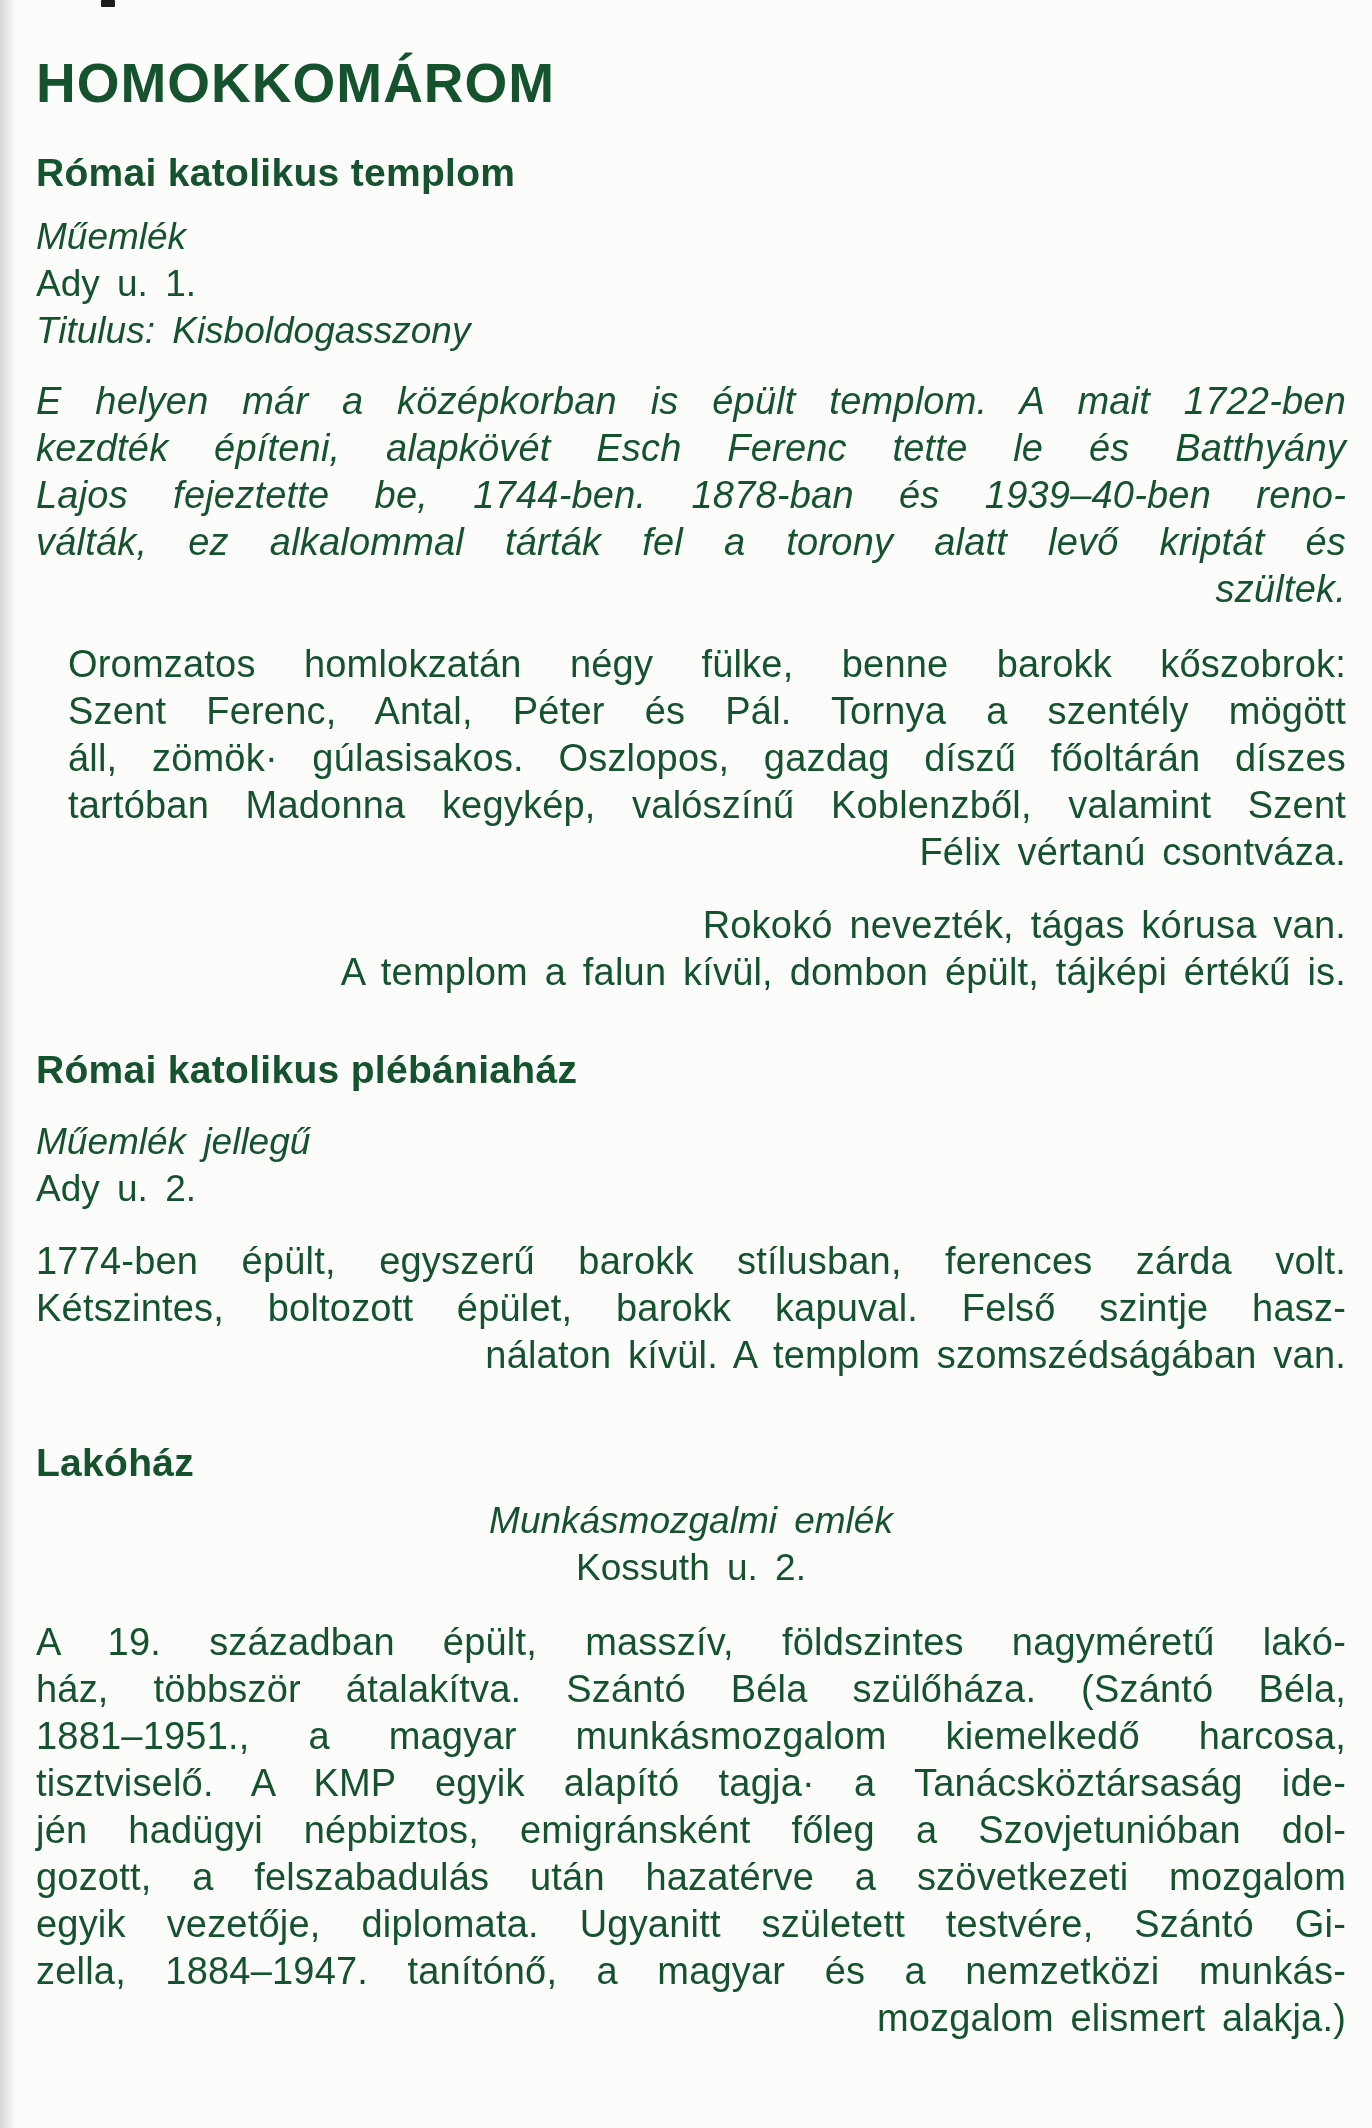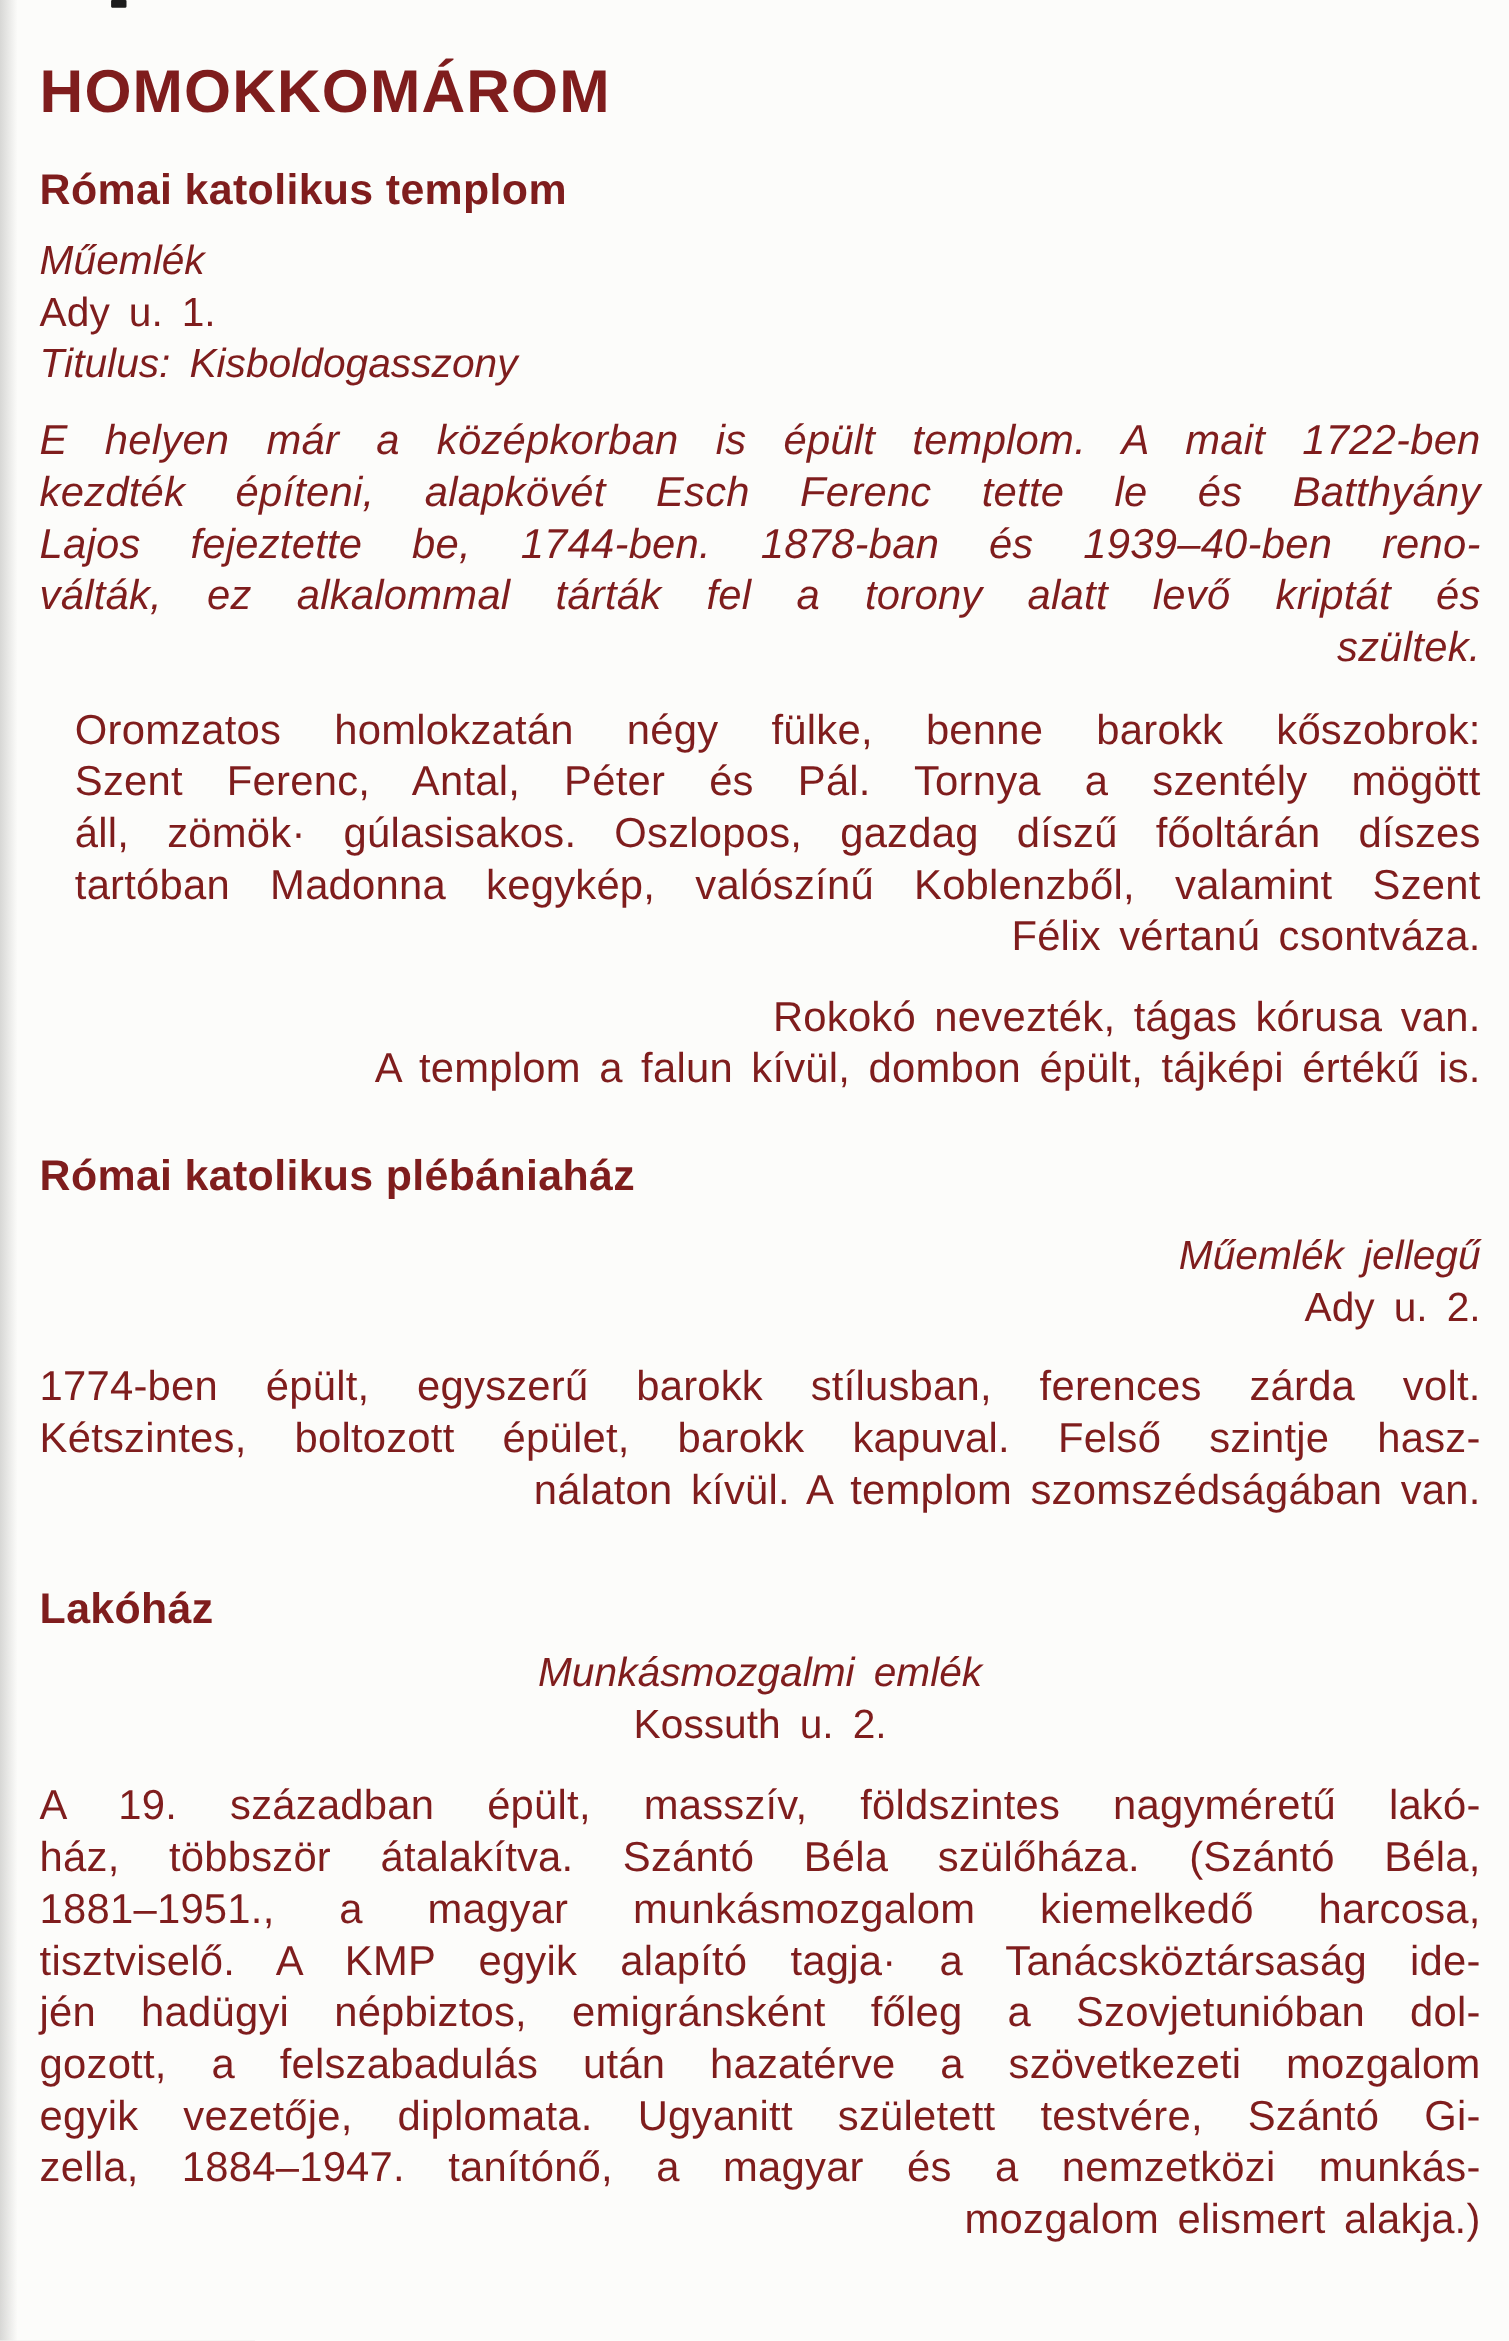--- a/index.html
+++ b/index.html
@@ -4,21 +4,21 @@
 <style>
   html, body { margin: 0; padding: 0; background: #e9e9e6; }
   .page {
     position: relative;
     width: 1372px;
     height: 2128px;
     box-sizing: border-box;
     margin: 0 auto;
     padding: 57px 26px 0 36px;
     background: #fcfcfa;
-    color: #7f1d1d;
+    color: #14532d;
     font-family: "Liberation Sans", sans-serif;
     overflow: hidden;
     -webkit-font-smoothing: antialiased;
   }
   .edge-shadow {
     position: absolute;
     left: 0; top: 0;
     width: 16px; height: 100%;
     background: linear-gradient(90deg, rgba(130,130,128,0.30), rgba(130,130,128,0));
     pointer-events: none;
@@ -60,21 +60,21 @@
   .jl { text-align: justify; text-align-last: justify; }
   
   .ll { text-align: right; }
 
   .h2-1  { margin-top: 42px; }
   .meta-1 { margin-top: 18px; }
   .p-1   { margin-top: 24px; font-style: italic; }
   .p-2   { margin-top: 28px; margin-left: 32px; }
   .p-3   { margin-top: 26px; }
   .h2-2  { margin-top: 52px; }
-  .meta-2 { margin-top: 26px; text-align: right; }
+  .meta-2 { margin-top: 26px; }
   .p-4   { margin-top: 26px; }
   .h2-3  { margin-top: 62px; }
   .meta-3 { margin-top: 12px; text-align: center; }
   .p-5   { margin-top: 28px; }
 </style>
 </head>
 <body>
 
 <div class="page">
   <div class="edge-shadow"></div>

